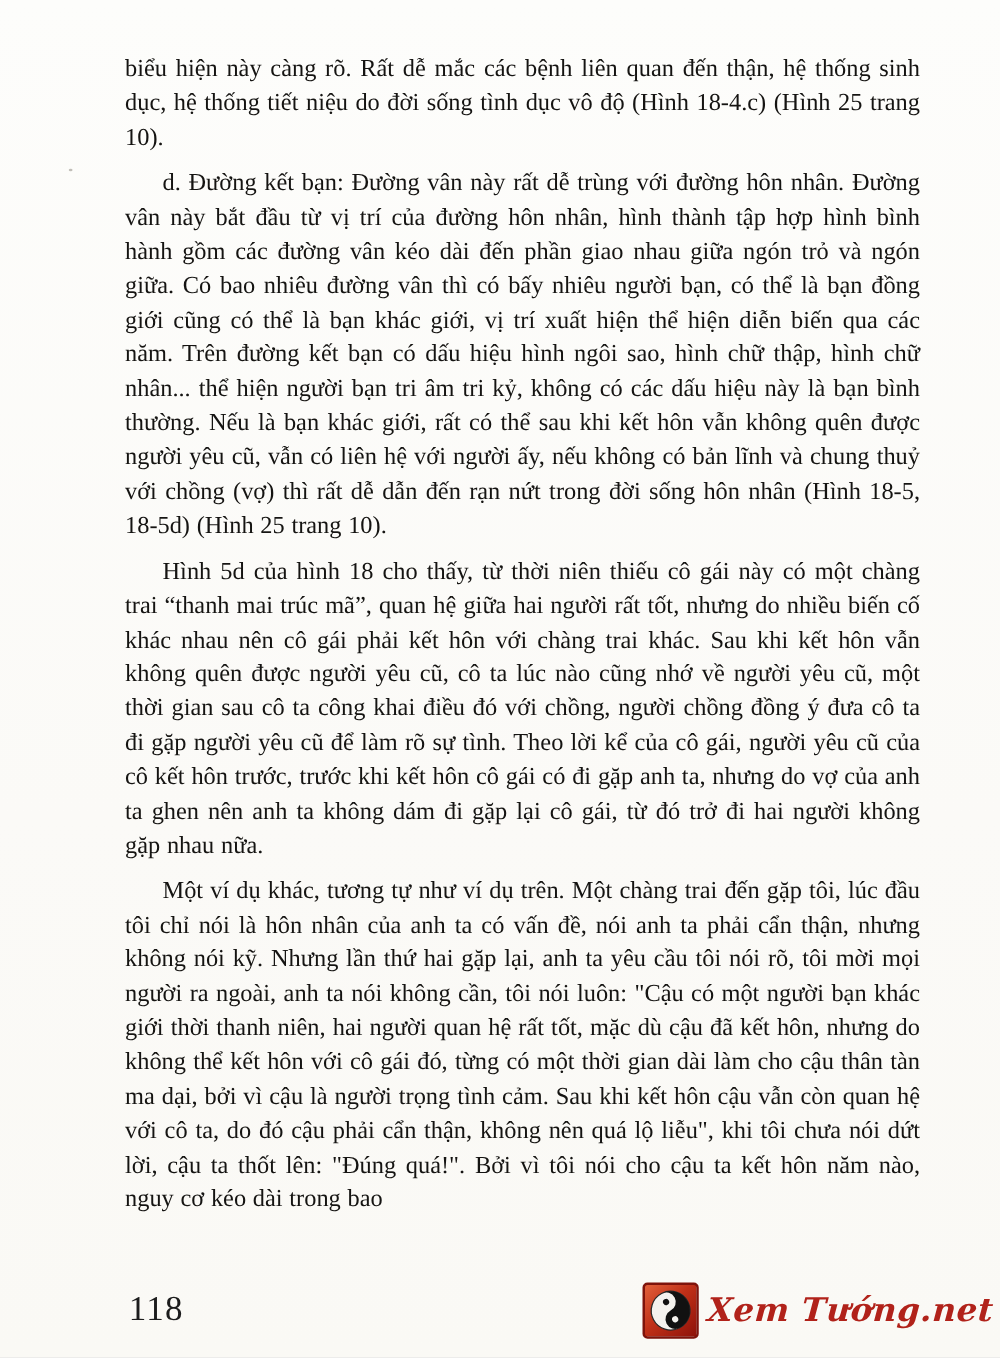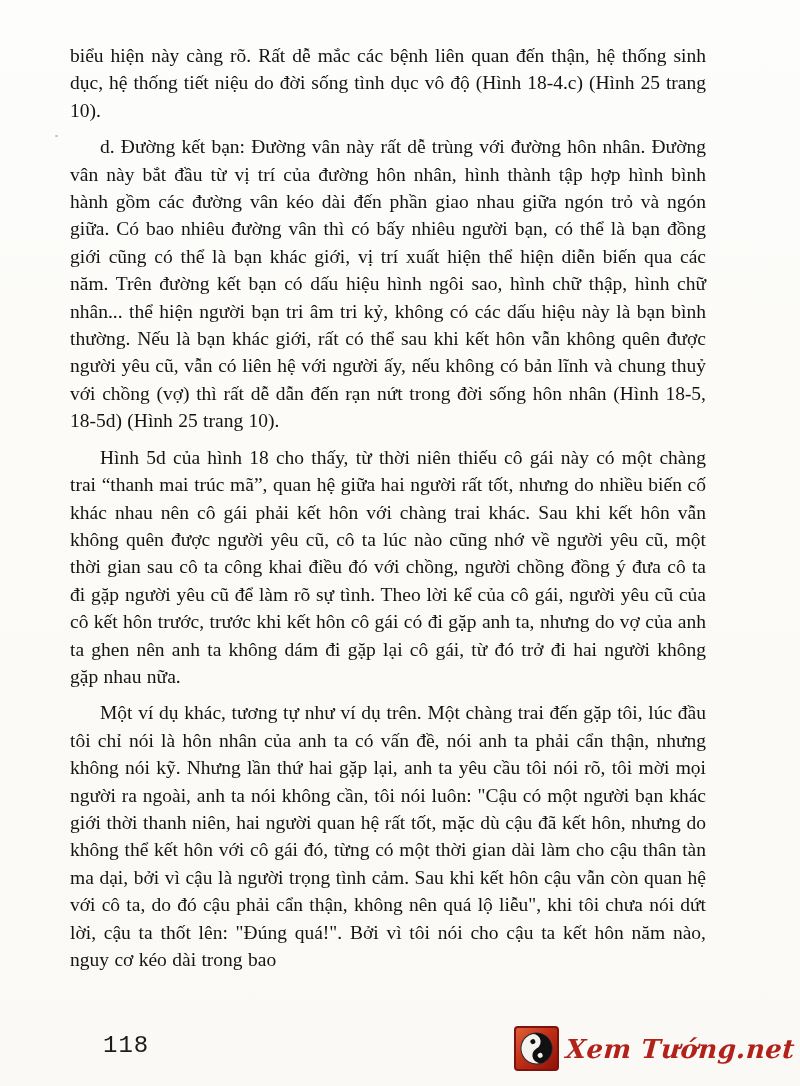--- a/index.html
+++ b/index.html
@@ -11,21 +11,21 @@
     position: relative;
     width: 800px;
     height: 1086px;
     margin: 0 auto;
     background: linear-gradient(180deg, #fdfdfb 0%, #fbfaf7 60%, #faf9f5 100%);
     overflow: hidden;
     box-sizing: border-box;
   }
   .text-block {
     position: absolute;
-    left: 70px;
+    left: 100px;
     top: 42px;
     width: 636px;
     font-family: "Liberation Serif", "DejaVu Serif", serif;
     font-size: 19.5px;
     line-height: 27.4px;
     color: #151412;
     text-align: justify;
   }
   .text-block p {
     margin: 0 0 9px 0;
@@ -38,22 +38,22 @@
     position: absolute;
     left: 0;
     top: 1024px;
     width: 800px;
     height: 62px;
   }
   .page-number {
     position: absolute;
     left: 103px;
     top: 8px;
-    font-family: Liberation Mono, monospace;
-    font-size: 24px;
+    font-family: Liberation Serif, serif;
+    font-size: 28px;
     color: #1c1c1c;
     letter-spacing: 1px;
   }
   .watermark {
     position: absolute;
     right: 5px;
     top: 2px;
     display: flex;
     align-items: center;
     gap: 7px;

